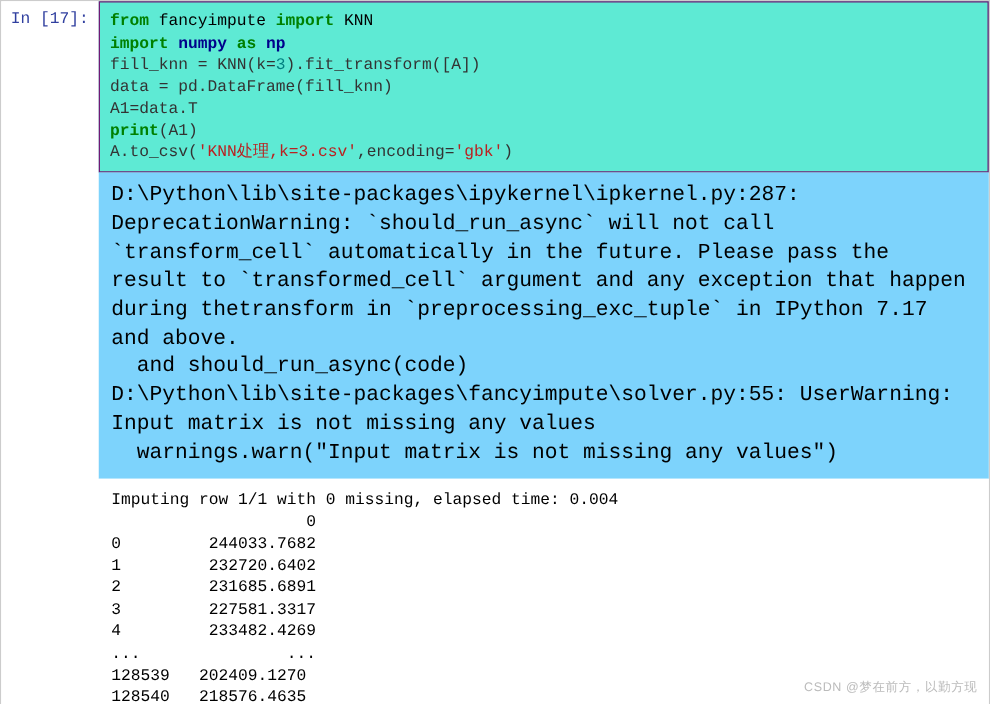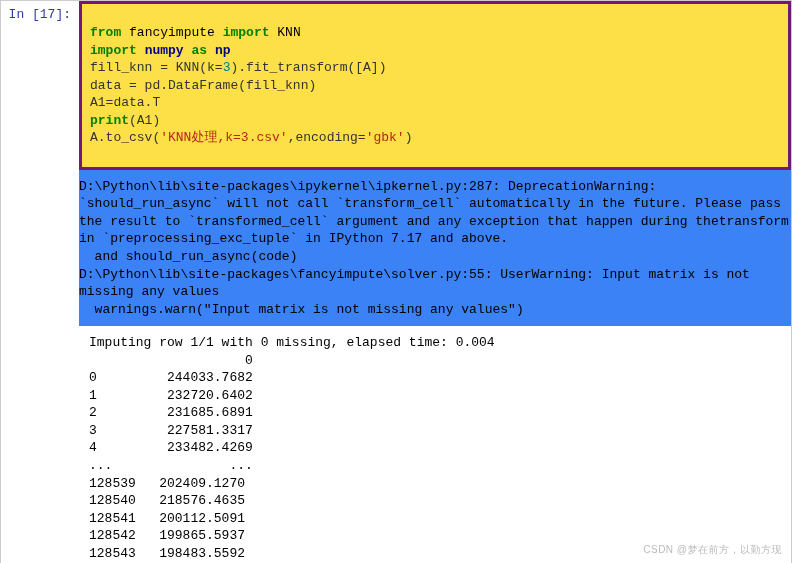--- a/index.html
+++ b/index.html
@@ -21,36 +21,36 @@
     padding: 6px 8px 6px 0;
     color: #303F9F;
     background: #fff;
     font-size: 13px;
   }
   .content-col {
     flex: 1;
     padding: 0;
   }
   .input-area {
-    background: #fde047;
-    border: 3px solid #701a75;
-    padding: 20px 8px;
+    background: #5eead4;
+    border: 1px solid #701a75;
+    padding: 6px 8px;
     line-height: 1.35;
     white-space: pre;
   }
   .output-area {
     padding: 0;
   }
   .stderr-block {
-    background: #3b82f6;
-    padding: 8px 0;
+    background: #7dd3fc;
+    padding: 8px 10px;
     line-height: 1.35;
     white-space: pre-wrap;
     word-break: break-word;
-    font-size: 13px;
+    font-size: 17px;
   }
   .stdout-block {
     background: #fff;
     padding: 8px 10px;
     line-height: 1.35;
     white-space: pre;
     font-size: 13px;
   }
   .kw-green { color: #008000; font-weight: bold; }
   .kw-blue  { color: #00008b; font-weight: bold; }

